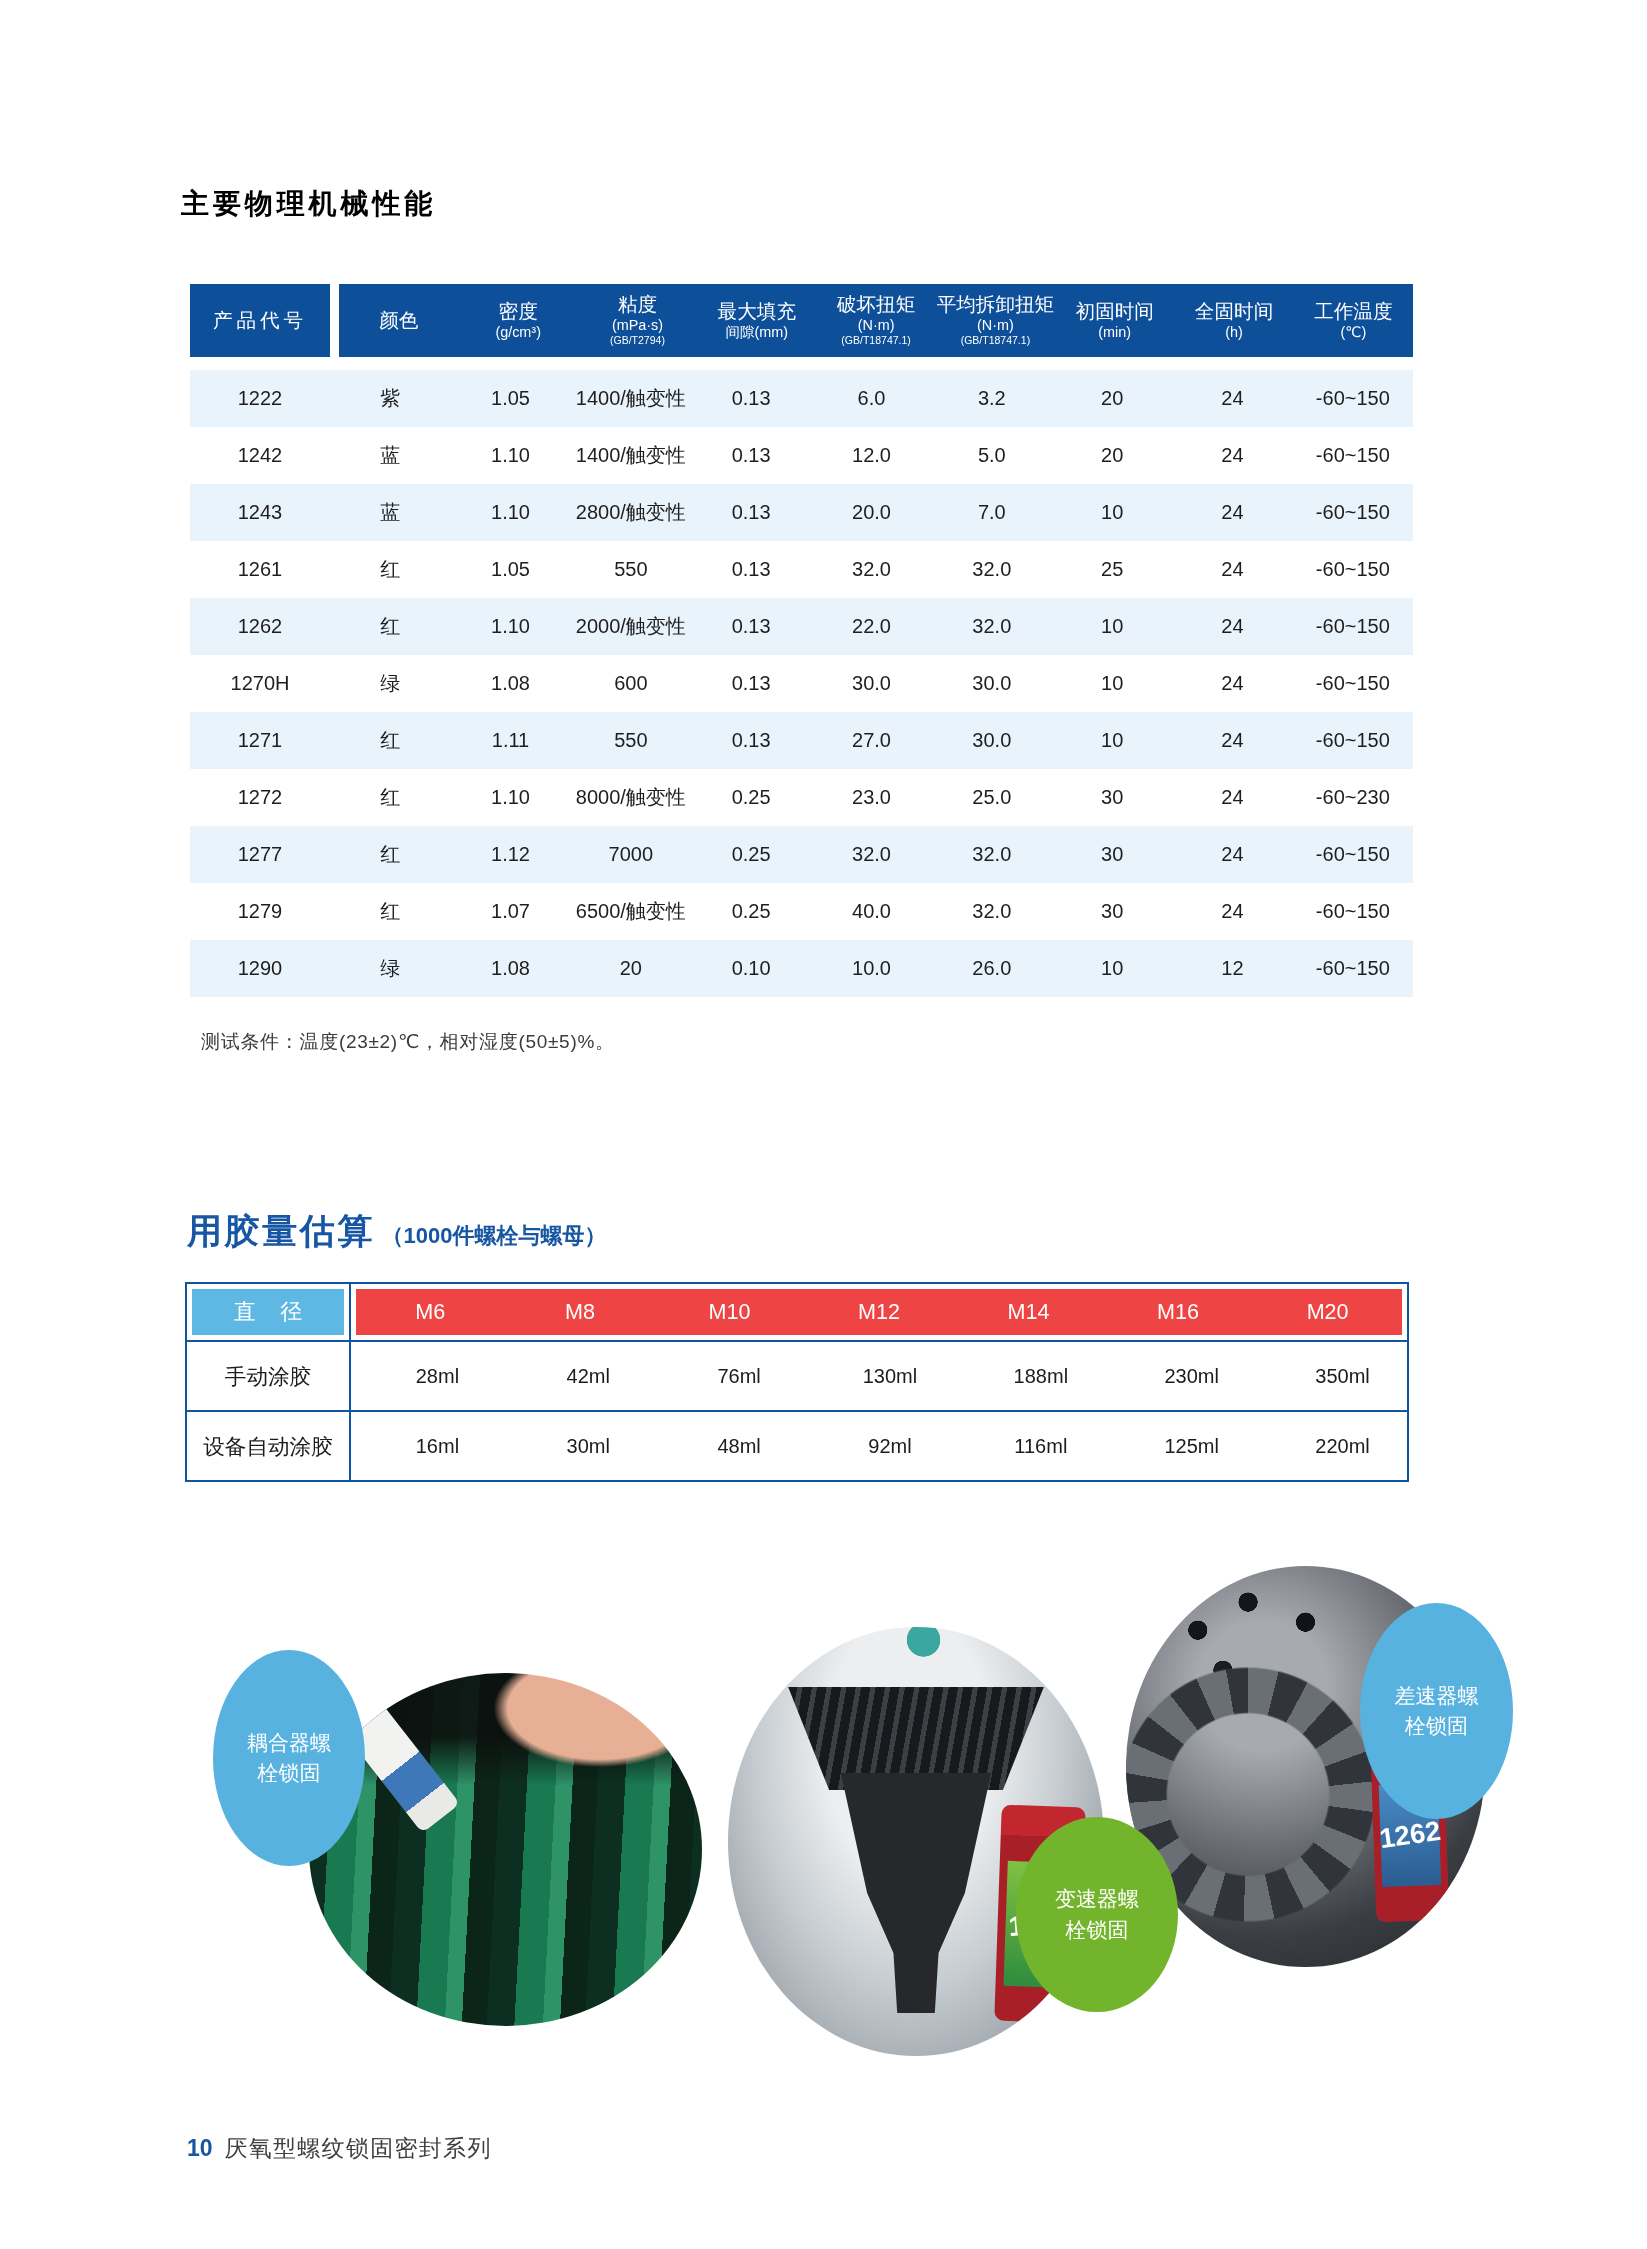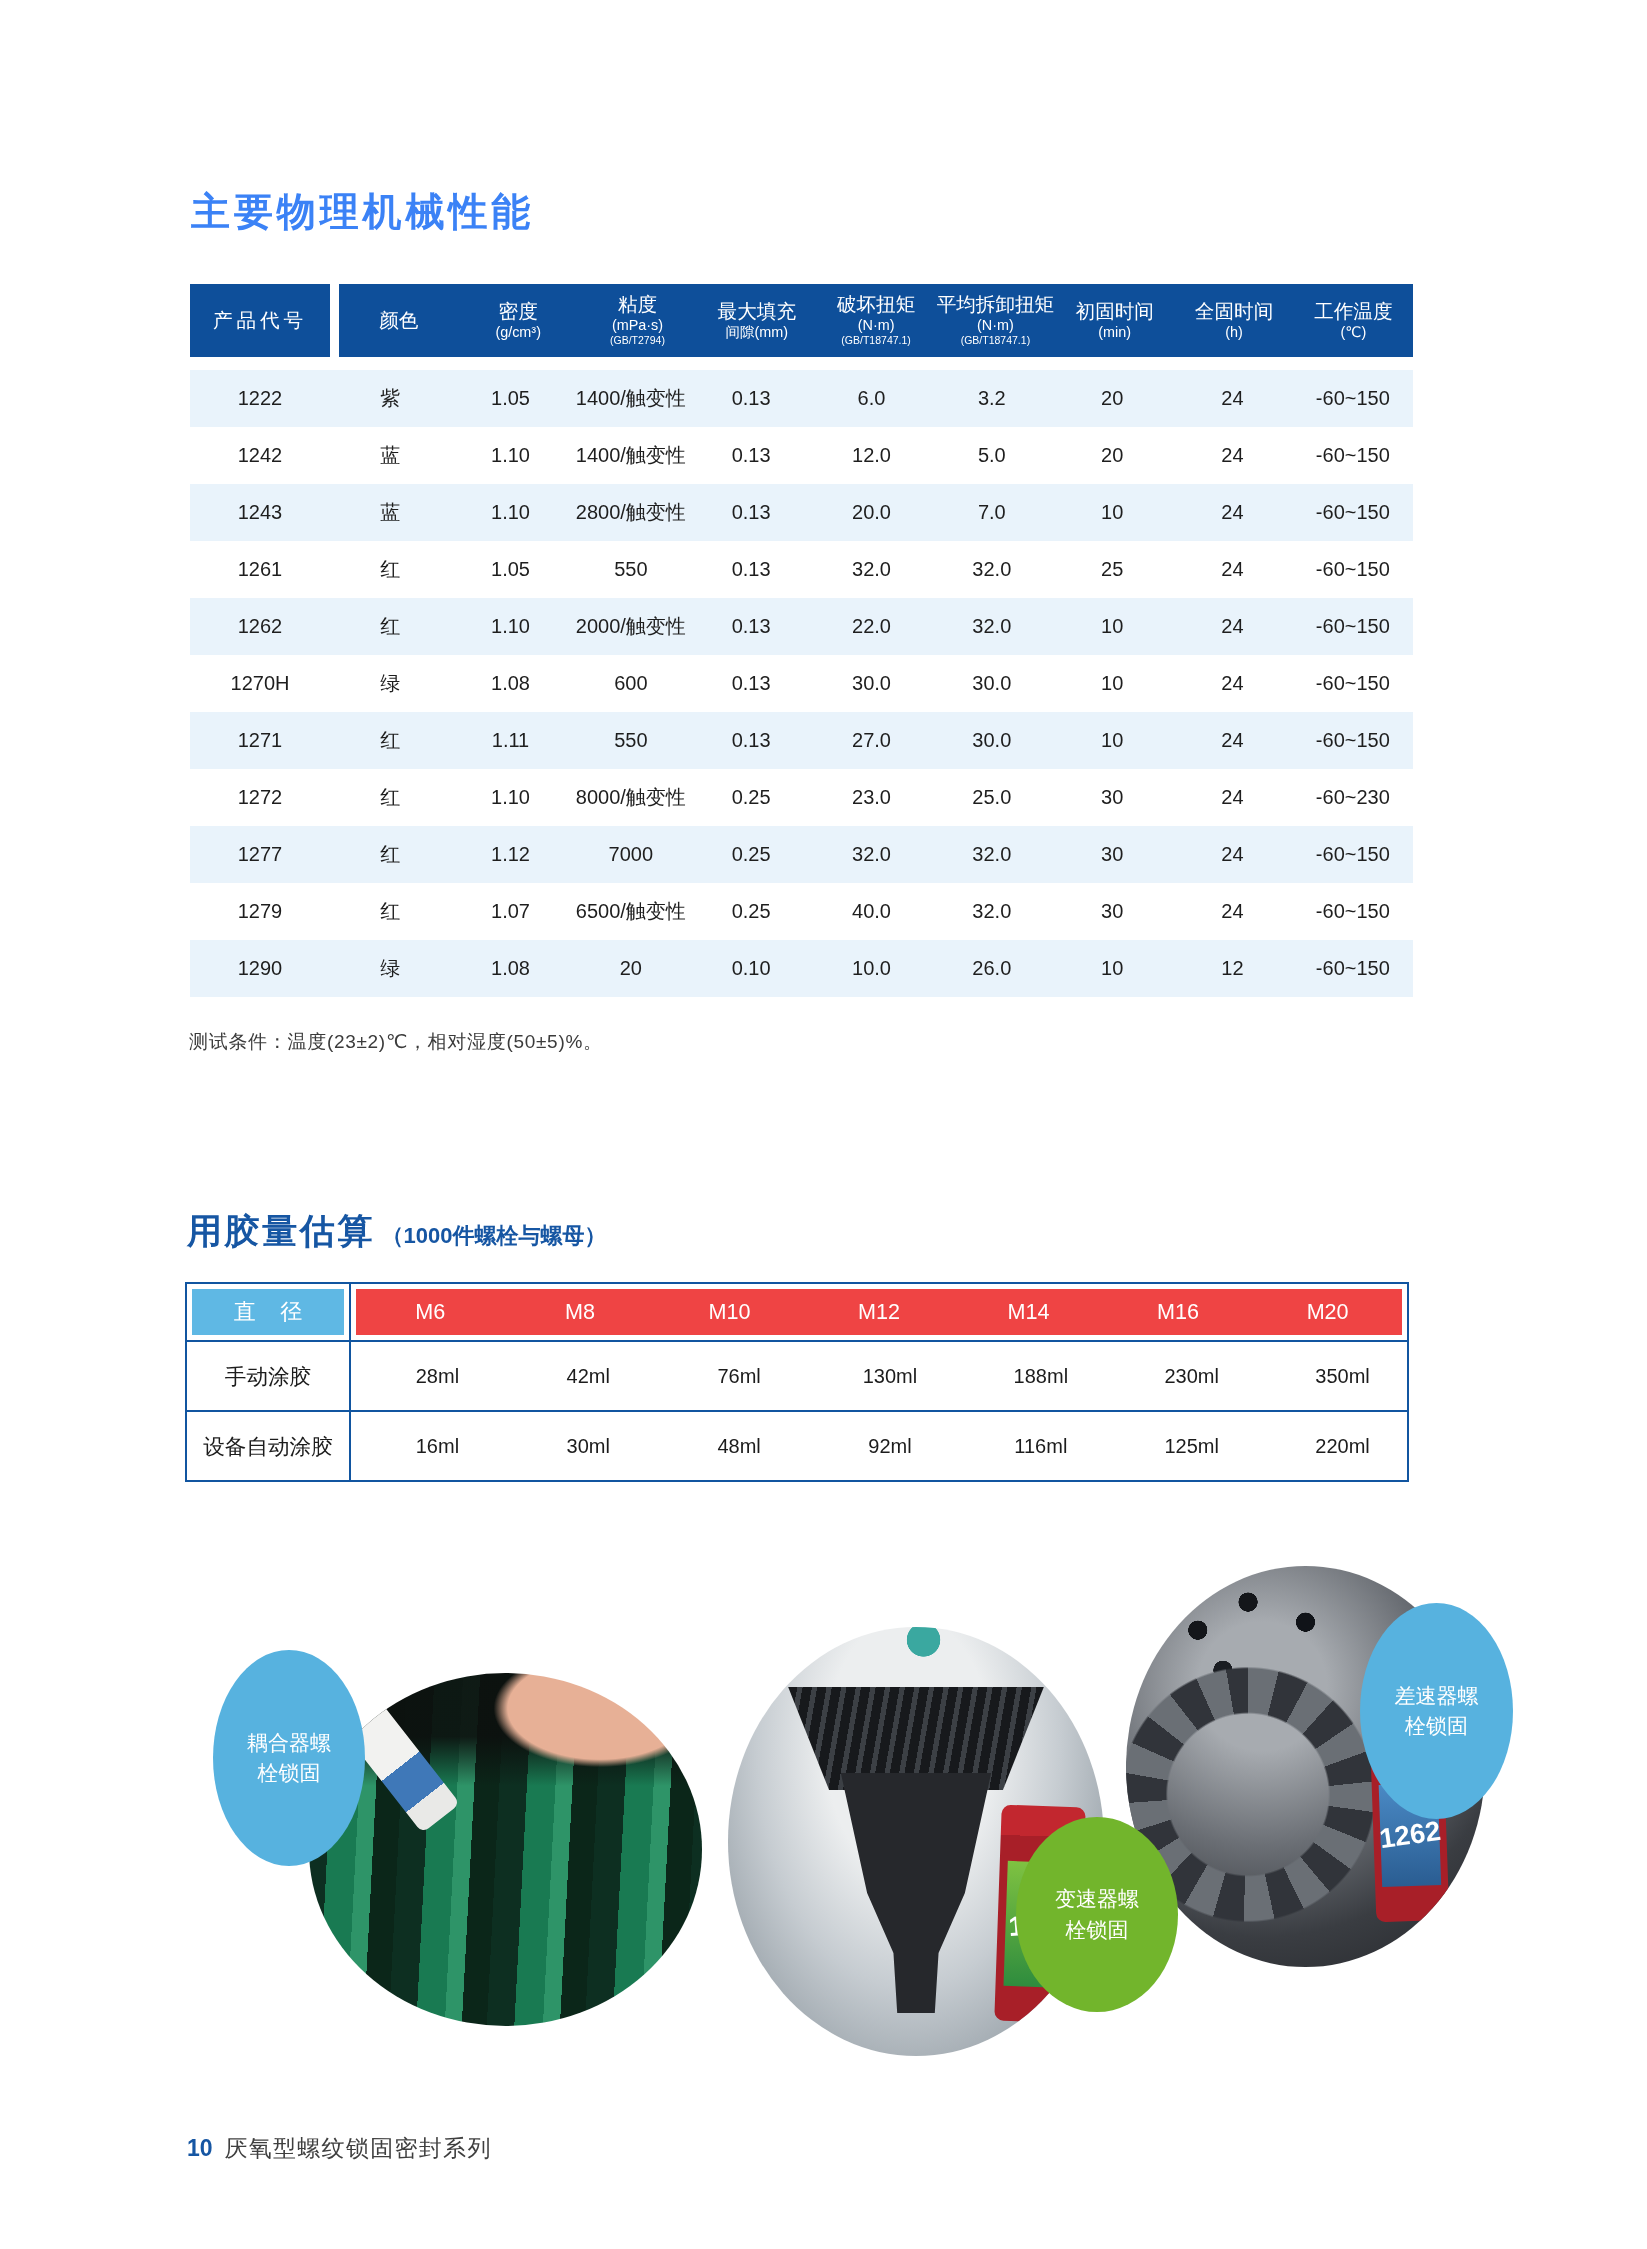--- a/index.html
+++ b/index.html
@@ -3,22 +3,22 @@
 <meta charset="utf-8">
 <style>
   html,body { margin:0; padding:0; background:#ffffff; }
   #page {
     position:relative; width:1647px; height:2250px; background:#ffffff;
     font-family:"Liberation Sans","DejaVu Sans",sans-serif; overflow:hidden;
   }
 
   
   .sec-title {
-    position:absolute; left:191px; color:#3b82f6;
-    font-size:39px; font-weight:600; letter-spacing:3.9px; white-space:nowrap;
+    position:absolute; left:181px; color:#000000;
+    font-size:28px; font-weight:600; letter-spacing:3.9px; white-space:nowrap;
   }
   #title1 { top:185px; }
   #title2-wrap { position:absolute; left:187px; top:1208px; white-space:nowrap; }
   #title2-wrap .big { color:#1656a3; font-size:35px; font-weight:600; letter-spacing:2.6px; }
   #title2-wrap .small { color:#1656a3; font-size:22px; font-weight:700; margin-left:6.5px; }
 
   
   #t1 { position:absolute; left:190px; top:284px; width:1223px; }
   #t1-head { display:flex; height:73px; }
   .hA { width:140px; background:#0e4f9a; }
@@ -32,21 +32,21 @@
   .h-sub:empty, .h-std:empty { display:none; }
 
   #t1-body { margin-top:13px; }
   .tr {
     display:grid; grid-template-columns:140px repeat(9,1fr);
     height:57px; align-items:center; text-align:center;
     font-size:20px; color:#1e1e1e;
   }
   .tr:nth-child(odd) { background:#e9f3fb; }
 
-  #test-note { position:absolute; left:189px; top:1029px; font-size:19px; color:#3b3b3b; letter-spacing:0.7px; }
+  #test-note { position:absolute; left:201px; top:1029px; font-size:19px; color:#3b3b3b; letter-spacing:0.7px; }
 
   
   #t2 { position:absolute; left:185px; top:1282px; width:1224px; border:2.6px solid #1155a0; box-sizing:border-box; }
   .t2row { display:grid; grid-template-columns:164px 1fr; }
   .t2row > *:first-child { border-right:2.6px solid #1155a0; }
   .t2row + .t2row { border-top:2.6px solid #1155a0; }
   .t2-headcell { height:56px; padding:4.6px; box-sizing:border-box; }
   .t2-cornerbox {
     height:100%; background:#5fb8e4; display:flex; align-items:center; justify-content:center;
     color:#ffffff; font-size:22px; letter-spacing:9.2px; padding-left:9.2px; box-sizing:border-box;

